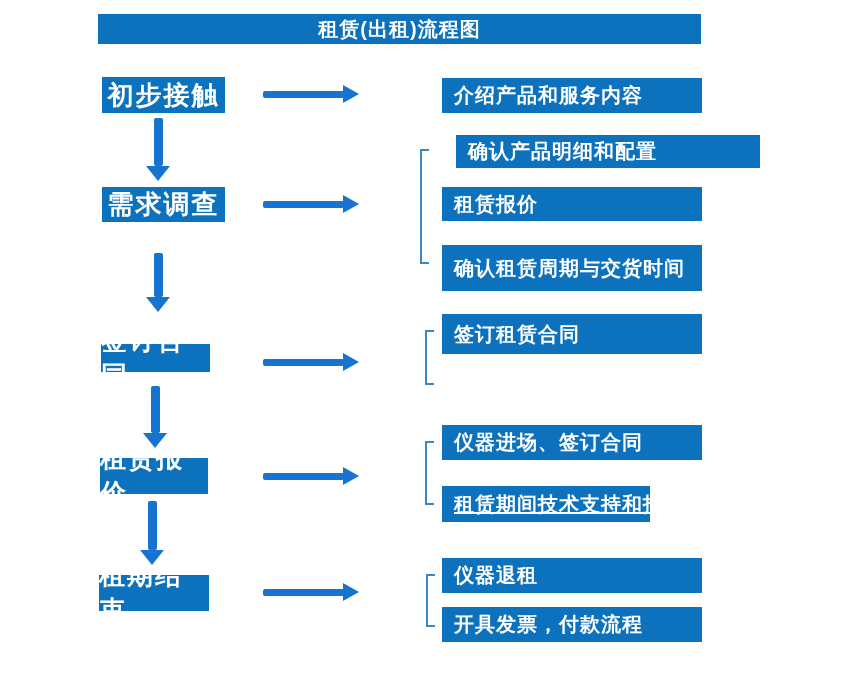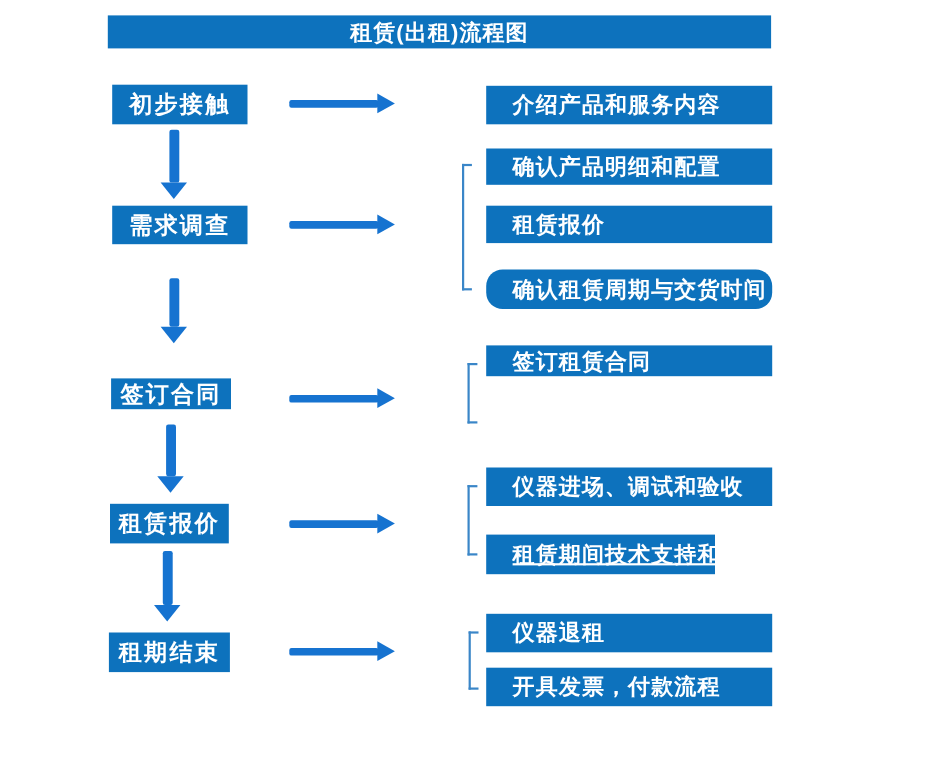--- a/index.html
+++ b/index.html
@@ -5,22 +5,22 @@
   html, body { margin:0; padding:0; background:#ffffff; }
   .canvas {
     position:relative; width:844px; height:688px; background:#ffffff;
     font-family:"Liberation Sans", sans-serif; overflow:hidden;
   }
   .bluebox {
     position:absolute; background:#0d72bd; color:#ffffff; font-weight:700;
     display:flex; align-items:center; box-sizing:border-box;
   }
   .titlebar { justify-content:center; font-size:20px; letter-spacing:1px; }
-  .step  { justify-content:center; font-size:21px; letter-spacing:2px; }
-  .detail{ padding-left:24px; font-size:20px; letter-spacing:1px; white-space:nowrap; }
+  .step  { justify-content:center; font-size:26px; letter-spacing:2px; }
+  .detail{ padding-left:12px; font-size:20px; letter-spacing:1px; white-space:nowrap; }
 
   
   .arrow-r { position:absolute; width:96px; height:18px; }
   .arrow-r .shaft { position:absolute; left:0; top:6px; width:81px; height:7px; background:#1673d0; border-radius:2px; }
   .arrow-r .head  { position:absolute; left:80px; top:0; width:0; height:0;
                     border-top:9px solid transparent; border-bottom:9px solid transparent;
                     border-left:16px solid #1673d0; }
 
   
   .arrow-d { position:absolute; width:24px; }
@@ -84,25 +84,25 @@
     <div class="head"></div>
   </div>
 
   <div class="bracket" style="left:420px; top:149px; height:115px;"></div>
   <div class="bracket" style="left:425px; top:330px; height:55px;"></div>
   <div class="bracket" style="left:425px; top:441px; height:64px;"></div>
   <div class="bracket" style="left:426px; top:574px; height:53px;"></div>
 
   <div class="bluebox detail" style="left:442px; top:78px;  width:260px; height:35px;">介绍产品和服务内容</div>
 
-  <div class="bluebox detail" style="left:442px; top:135px; width:260px; height:33px;">确认产品明细和配置</div>
+  <div class="bluebox detail" style="left:456px; top:135px; width:304px; height:33px;">确认产品明细和配置</div>
   <div class="bluebox detail" style="left:442px; top:187px; width:260px; height:34px;">租赁报价</div>
-  <div class="bluebox detail" style="left:442px; top:245px; width:260px; height:36px;border-radius:15px;">确认租赁周期与交货时间</div>
+  <div class="bluebox detail" style="left:442px; top:245px; width:260px; height:46px;">确认租赁周期与交货时间</div>
 
-  <div class="bluebox detail" style="left:442px; top:314px; width:260px; height:28px;">签订租赁合同</div>
+  <div class="bluebox detail" style="left:442px; top:314px; width:260px; height:40px;">签订租赁合同</div>
 
-  <div class="bluebox detail" style="left:442px; top:425px; width:260px; height:35px;">仪器进场、调试和验收</div>
+  <div class="bluebox detail" style="left:442px; top:425px; width:260px; height:35px;">仪器进场、签订合同</div>
   <div class="bluebox detail" style="left:442px; top:486px; width:208px; height:36px;text-decoration:underline;">租赁期间技术支持和指导</div>
 
   <div class="bluebox detail" style="left:442px; top:607px; width:260px; height:35px;">开具发票，付款流程</div>
   <div class="bluebox detail" style="left:442px; top:558px; width:260px; height:35px;">仪器退租</div>
 
 </div>
 
 </body></html>

